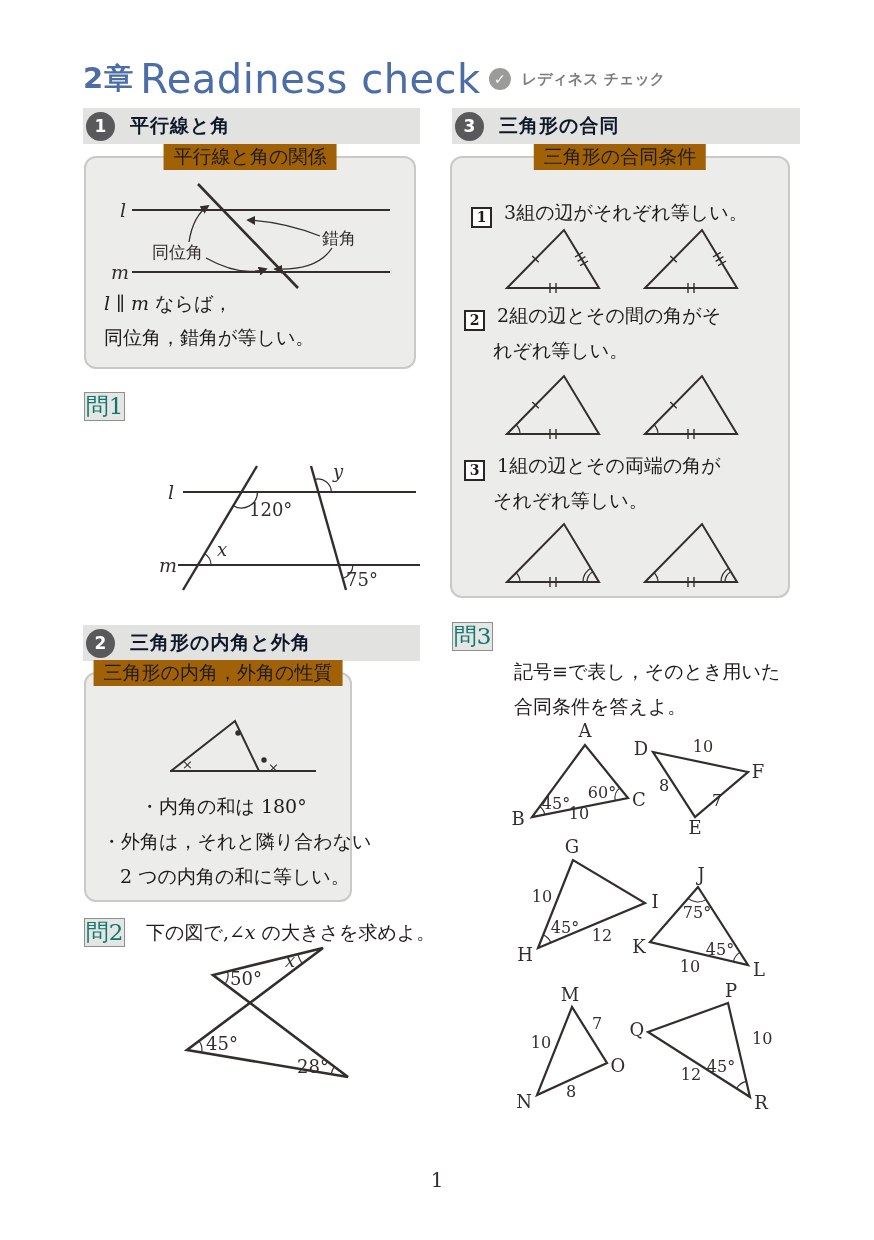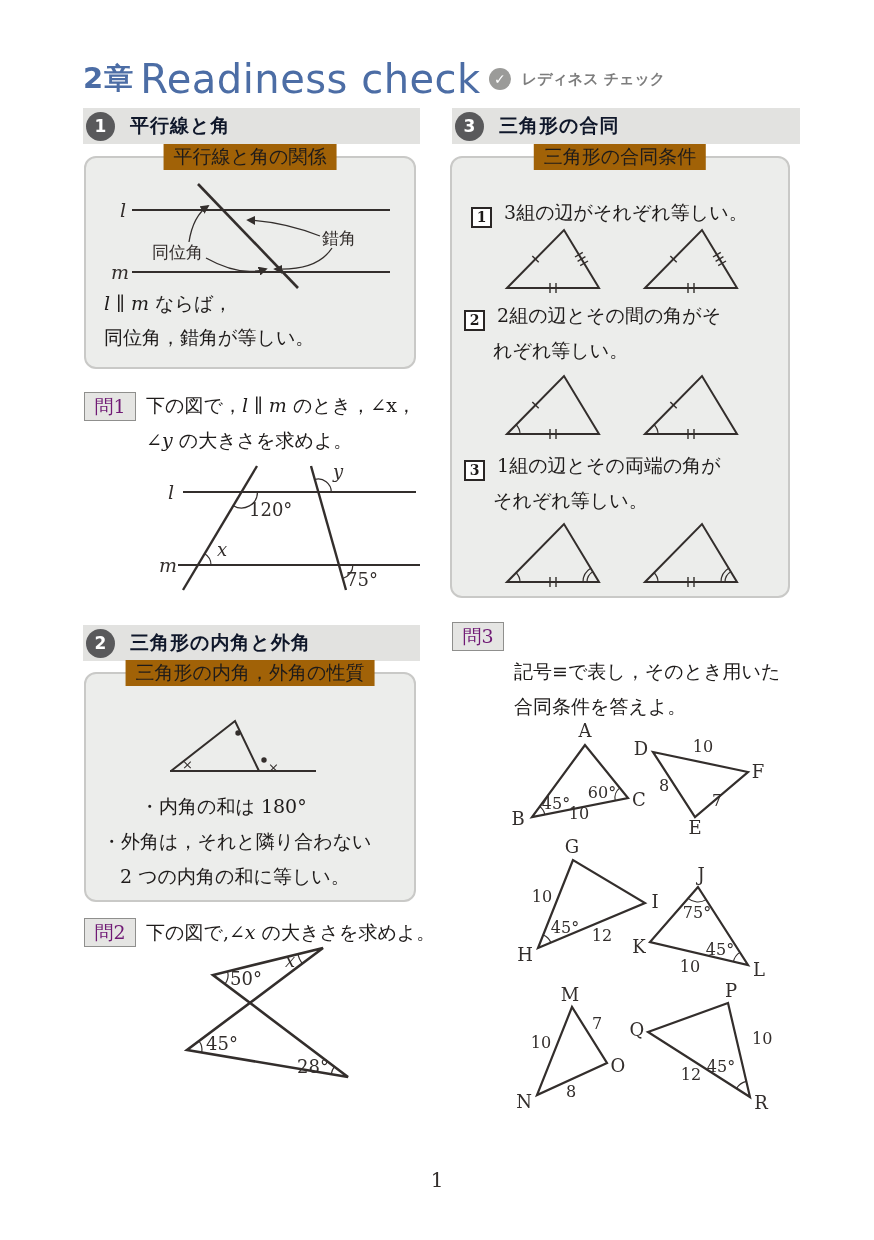--- a/index.html
+++ b/index.html
@@ -38,24 +38,24 @@
     position:absolute; background:#ecedeb; border:2px solid #c9c9c7; border-radius:12px;
   }
   .graybox .boxtitle {
     position:absolute; top:-14px; left:50%; transform:translateX(-50%);
     background:#a16207; padding:0 10px; white-space:nowrap;
     font-size:19px; font-weight:normal; color:#1e1b1a;
   }
 
   
   .qlabel {
-    position:absolute; width:52px; height:29px; background:#e5e5e3; border:1px solid #8f8f8d;
+    position:absolute; width:41px; height:29px; background:#e5e5e3; border:1px solid #8f8f8d;
     display:flex; align-items:center; justify-content:center;
     font-family:"DejaVu Serif","Liberation Serif",serif;
-    font-size:19px; color:#701a75;
+    font-size:23px; color:#0f766e;
   }
   .qtext { position:absolute; font-size:19px; line-height:35px; color:#1e1b1a;
     font-family:"DejaVu Serif","Liberation Serif",serif; white-space:nowrap; }
 
   .numbox {
     display:inline-flex; width:21px; height:21px; border:2px solid #2a2625; background:#fff;
     align-items:center; justify-content:center; font-weight:bold; font-size:14px;
     font-family:"DejaVu Serif","Liberation Serif",serif; vertical-align:-3px;
   }
   .b3line { position:absolute; font-size:19px; color:#1e1b1a; white-space:nowrap;
@@ -105,24 +105,20 @@
       <path class="dstroke" d="M 226 56 Q 190 42 154 40" stroke-width="1.3" marker-end="url(#arw)"></path>
       <path class="dstroke" d="M 238 68 Q 223 91 181 89" stroke-width="1.3" marker-end="url(#arw)"></path>
     </svg>
     <div class="qtext" style="left:18px; top:162px;">同位角，錯角が等しい。</div>
     <div class="qtext" style="left:18px; top:128px;">
       <span class="math">l ∥ m</span><span> ならば，</span>
     </div>
   </div>
 
   <div class="qlabel" style="left:84px; top:392px;">問1</div>
-  <div class="qtext" style="left:146px; top:388px;">
-    <span>下の図で，</span><span class="math">l ∥ m</span><span> のとき，∠x，</span><br>
-    <span class="math">∠y</span><span> の大きさを求めよ。</span>
-  </div>
   <svg style="left:83px; top:448px;" width="340" height="152" viewBox="0 0 340 152">
     <line class="dstroke" x1="100" y1="44" x2="333" y2="44" stroke-width="2.2"></line>
     <line class="dstroke" x1="95" y1="117" x2="337" y2="117" stroke-width="2.2"></line>
     <line class="dstroke" x1="174" y1="18" x2="100" y2="142" stroke-width="2.4"></line>
     <line class="dstroke" x1="228" y1="18" x2="263" y2="142" stroke-width="2.4"></line>
     <path class="dstroke" d="M 174.5 44 A 16 16 0 0 1 150.3 57.7" stroke-width="1.2"></path>
     <path class="dstroke" d="M 128 117 A 13 13 0 0 0 121.7 105.8" stroke-width="1.2"></path>
     <path class="dstroke" d="M 231.8 31.5 A 13 13 0 0 1 248.3 44" stroke-width="1.2"></path>
     <path class="dstroke" d="M 269.9 117 A 14 14 0 0 1 259.7 130.5" stroke-width="1.2"></path>
     <text class="math" x="85" y="51" font-size="19">l</text>
@@ -131,21 +127,21 @@
     <text class="math" x="134" y="108" font-size="18">x</text>
     <text class="math" x="250" y="30" font-size="18">y</text>
     <text class="serif" x="263" y="138" font-size="18">75°</text>
   </svg>
 
   <div class="secbar" style="left:83px; top:625px; width:337px;">
     <span class="badge">2</span>
     <span class="sectitle">三角形の内角と外角</span>
   </div>
 
-  <div class="graybox" style="left:84px; top:672px; width:332px; height:230px;">
+  <div class="graybox" style="left:84px; top:672px; width:268px; height:230px;">
     <div class="boxtitle">三角形の内角，外角の性質</div>
     <svg style="left:10px; top:20px;" width="310" height="85" viewBox="0 0 310 85">
       <line class="dstroke" x1="74" y1="77" x2="220" y2="77" stroke-width="2"></line>
       <path class="dstroke" d="M 75 77 L 139 27 L 163 77" stroke-width="2"></path>
       <text class="serif" x="86" y="75" font-size="13" fill="#6b6764">×</text>
       <circle cx="142" cy="39" r="2.7" fill="#332e2c"></circle>
       <circle cx="168" cy="66" r="2.7" fill="#332e2c"></circle>
       <text class="serif" x="172" y="78" font-size="13" fill="#6b6764">×</text>
     </svg>
     <div class="qtext" style="left:30px; top:115px;margin-left:24px;">・内角の和は 180°</div>

